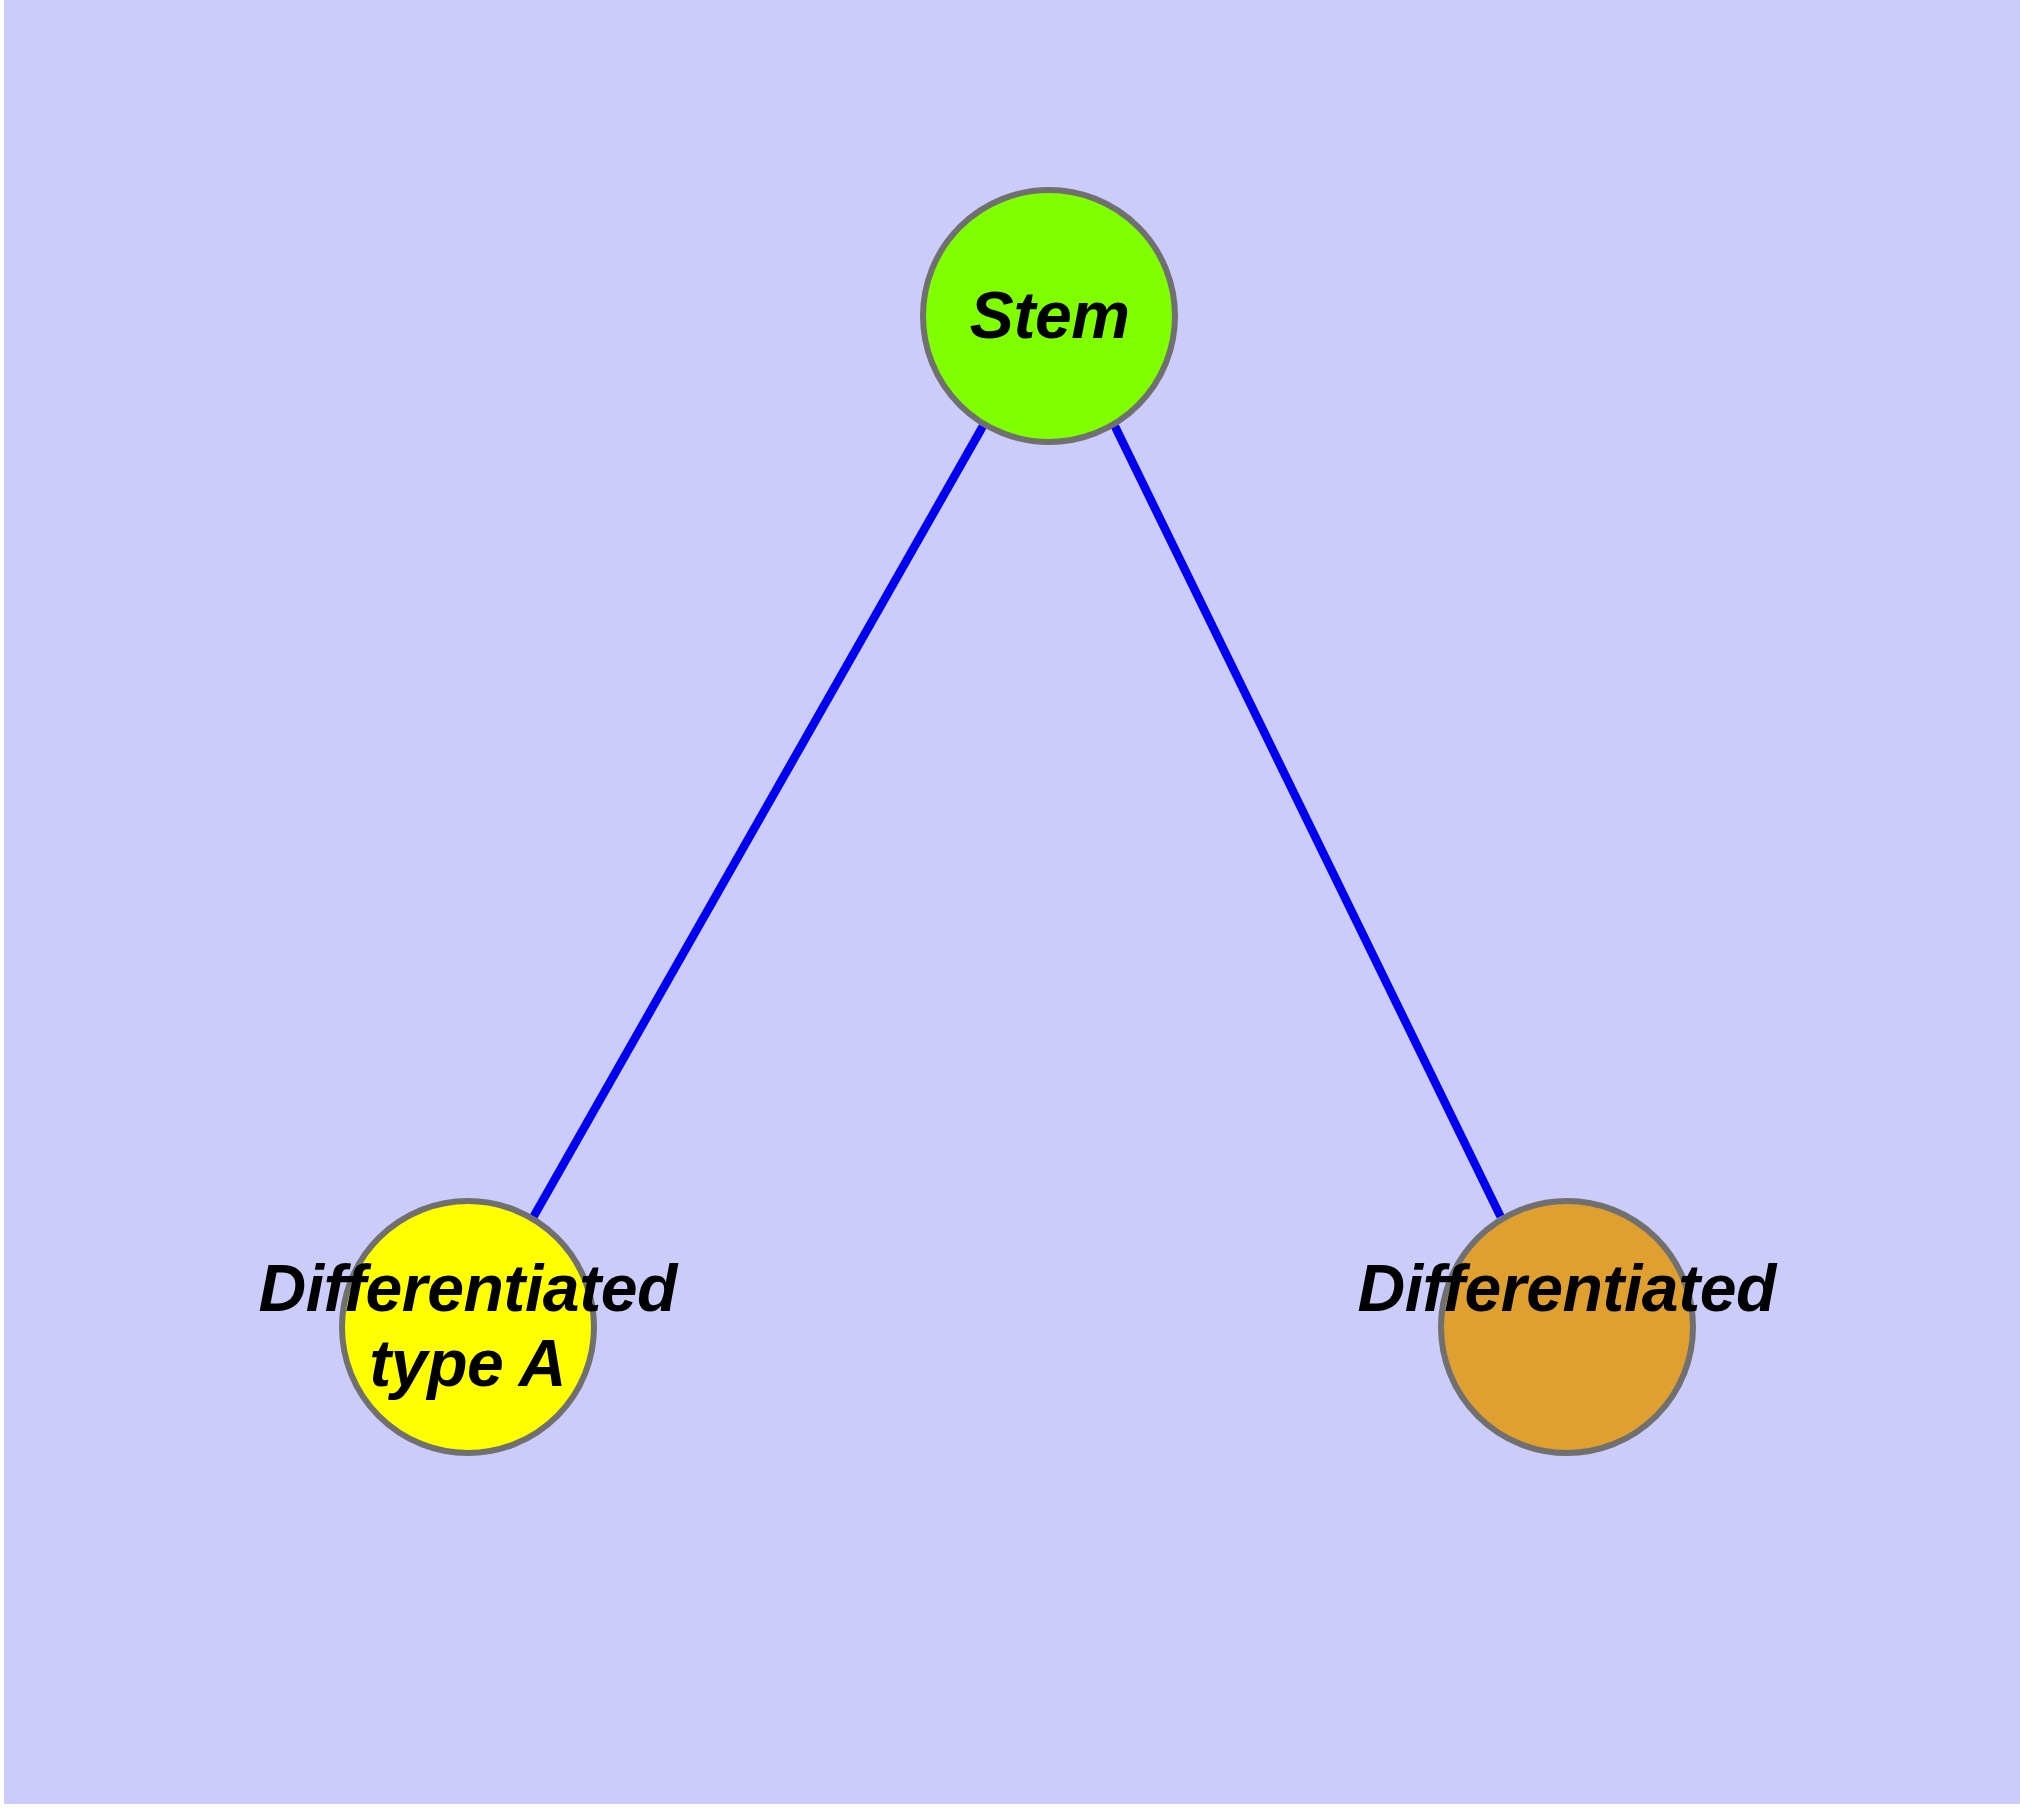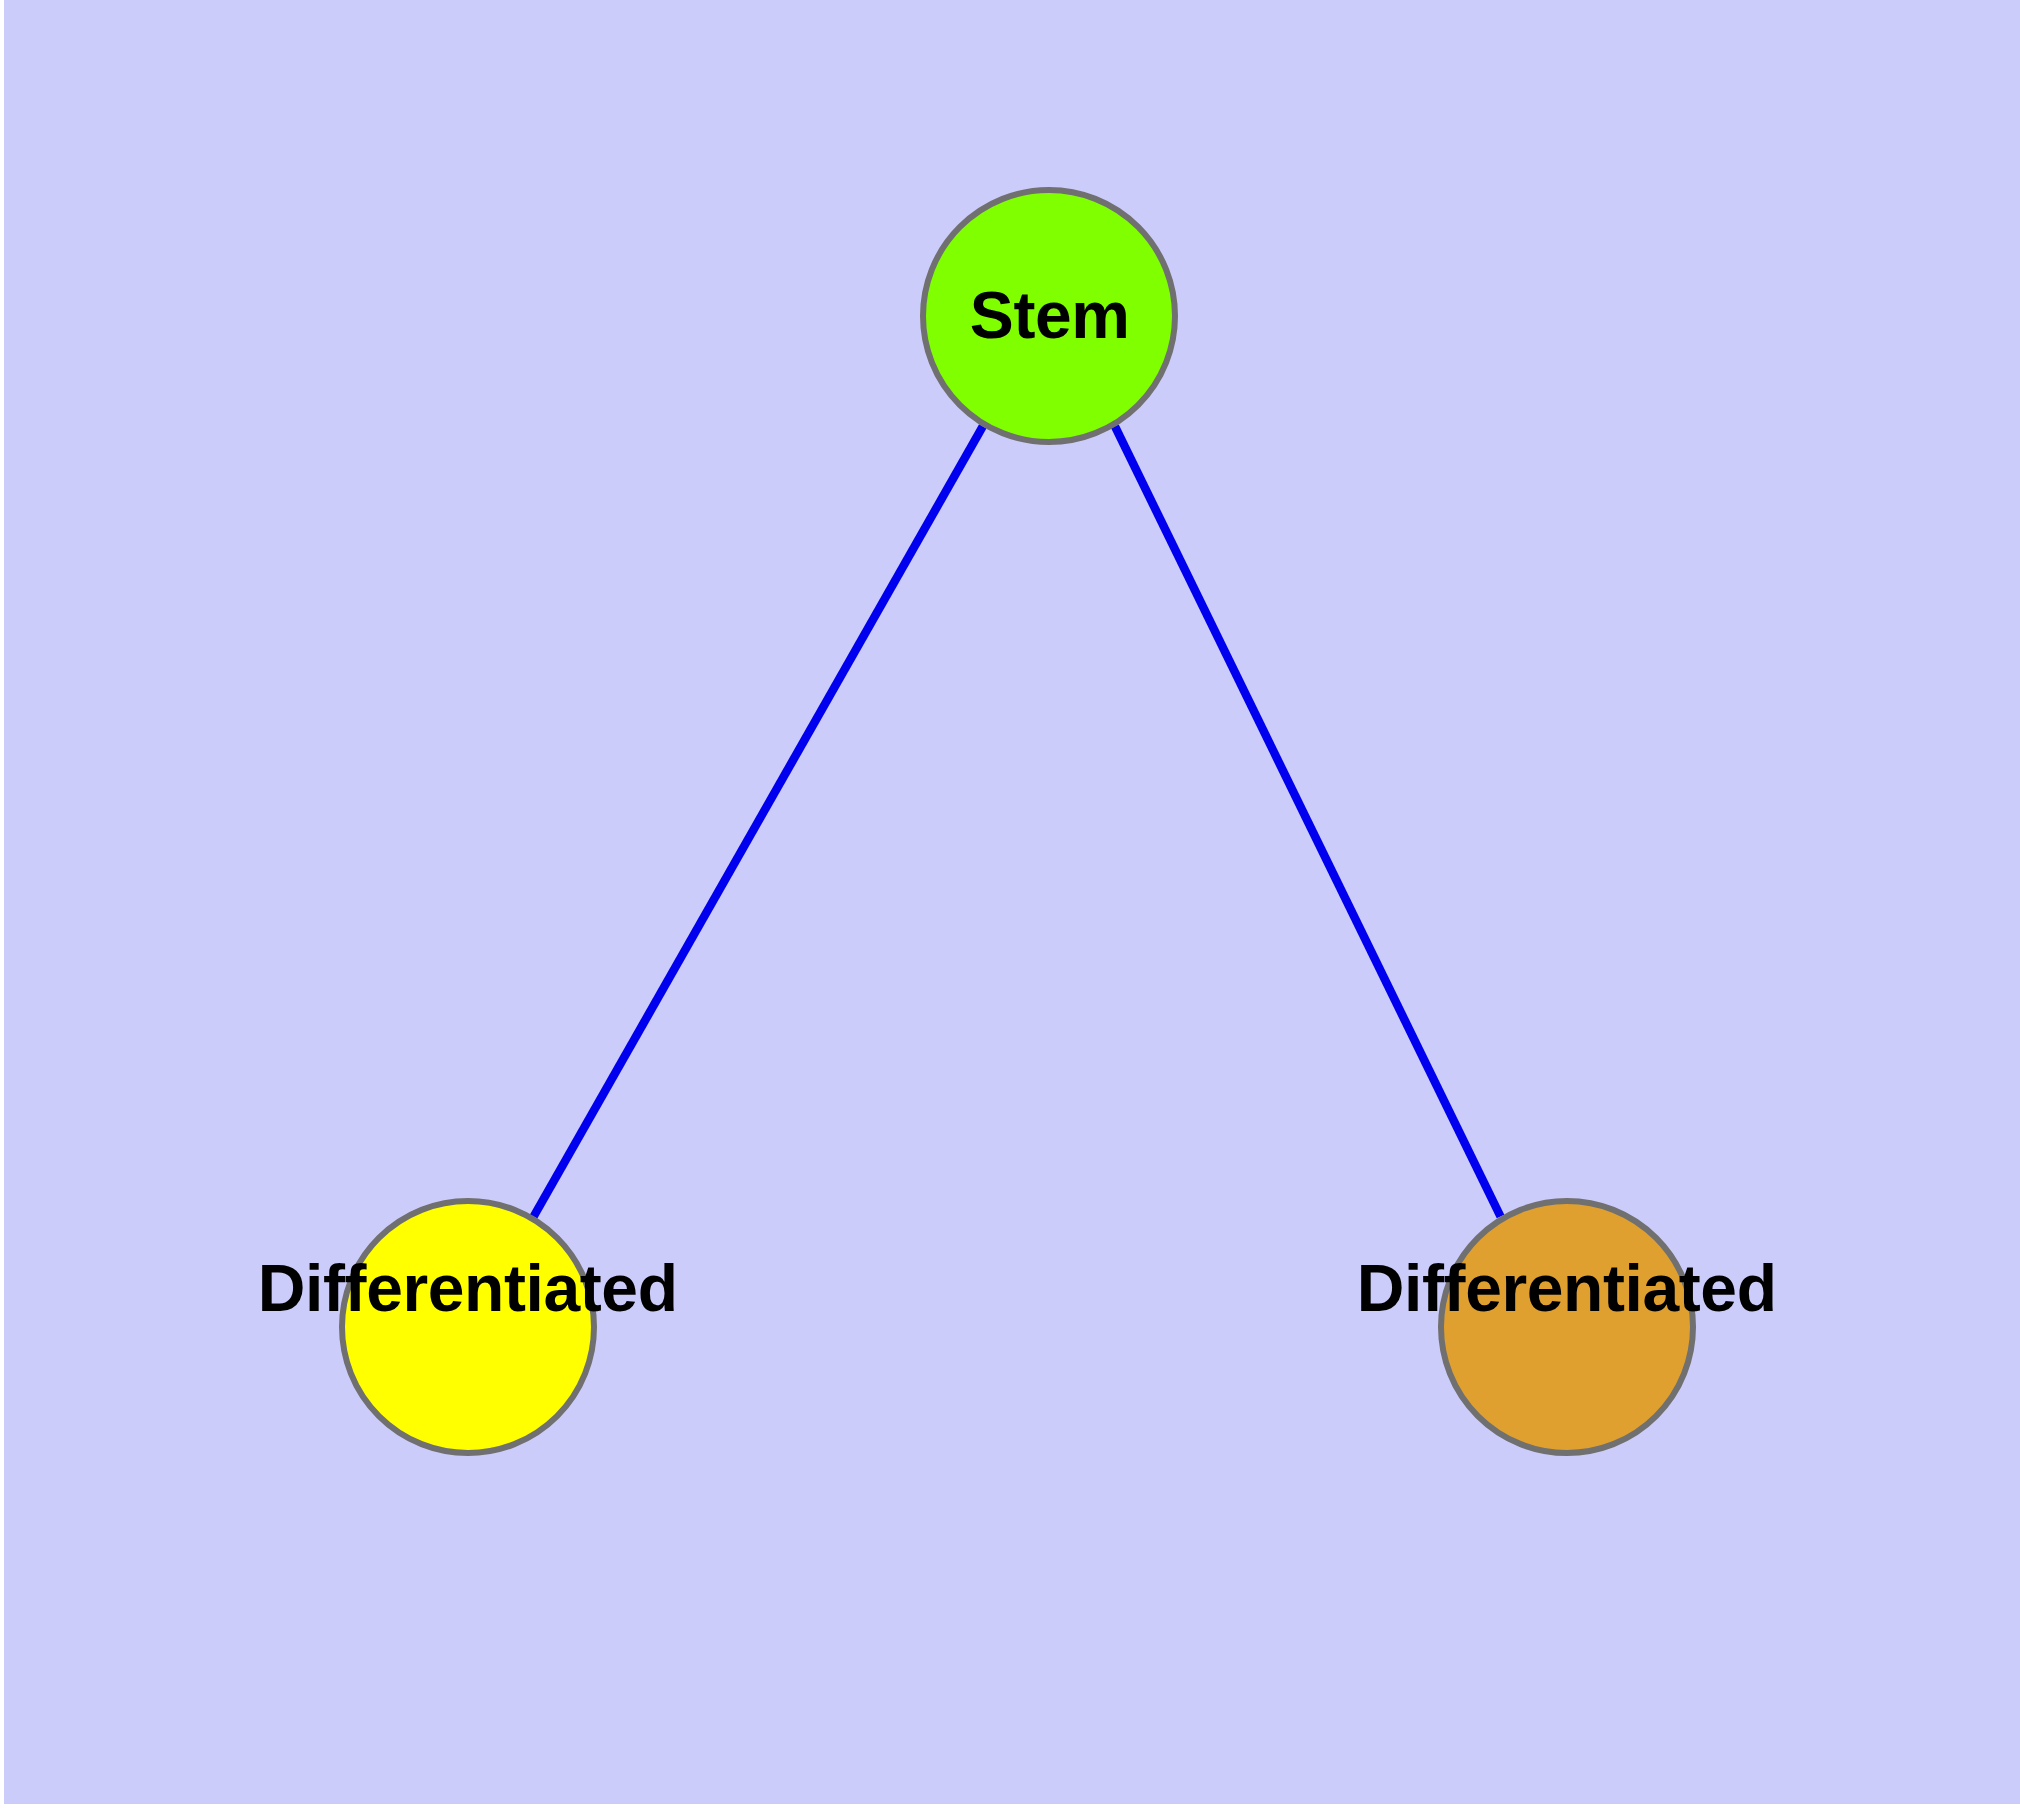--- a/index.html
+++ b/index.html
@@ -46,35 +46,36 @@
     font-family: "Liberation Sans", sans-serif;
     white-space: nowrap;
     line-height: 1.14;
     letter-spacing: -0.4px;
     pointer-events: none;
   }
 </style>
 </head>
 <body>
 
-<div id="graph-canvas" style="background: rgb(204, 204, 250); left: 4.2px; top: 0px; width: 2016px; height: 1804px;">
+<div id="graph-canvas" style="background: rgb(204, 204, 250); left: 4.2px; top: 0px; width: 2016px; height: 1804px; font-style: italic;">
 
   <svg id="edge-layer" viewBox="0 0 2379 2128" preserveAspectRatio="none">
     <line id="edge-0" x1="1155" y1="503" x2="625" y2="1435" stroke="#0000ee" stroke-width="10" stroke-linecap="butt"></line>
     <line id="edge-1" x1="1311" y1="503" x2="1766" y2="1435" stroke="#0000ee" stroke-width="10" stroke-linecap="butt"></line>
   </svg>
 
   <div class="graph-node" id="node-0" style="left: 916px; top: 187px; width: 258px; height: 258px; background: rgb(127, 255, 0); border-color: rgb(112, 112, 112); border-width: 6px;"></div>
   <div class="graph-node" id="node-1" style="left: 335px; top: 1198px; width: 258px; height: 258px; background: rgb(255, 255, 0); border-color: rgb(112, 112, 112); border-width: 6px;"></div>
   <div class="graph-node" id="node-2" style="left: 1434px; top: 1198px; width: 258px; height: 258px; background: rgb(224, 160, 48); border-color: rgb(112, 112, 112); border-width: 6px;"></div>
 
   <div class="node-label" id="label-0" style="font-size: 66px; color: rgb(0, 0, 0); width: 763px; left: 664px; top: 278px; height: 75px;">Stem</div>
 
   <div class="node-label" id="label-1" style="font-size: 66px; color: rgb(0, 0, 0); width: 763px; left: 82px; top: 1251px; height: 151px;">
     <div>Differentiated</div>
+    <div>type A</div>
   </div>
 
   <div class="node-label" id="label-2" style="font-size: 66px; color: rgb(0, 0, 0); width: 763px; left: 1181px; top: 1251px; height: 151px;">
     <div>Differentiated</div>
   </div>
 
 </div>
 
 
 </body></html>

